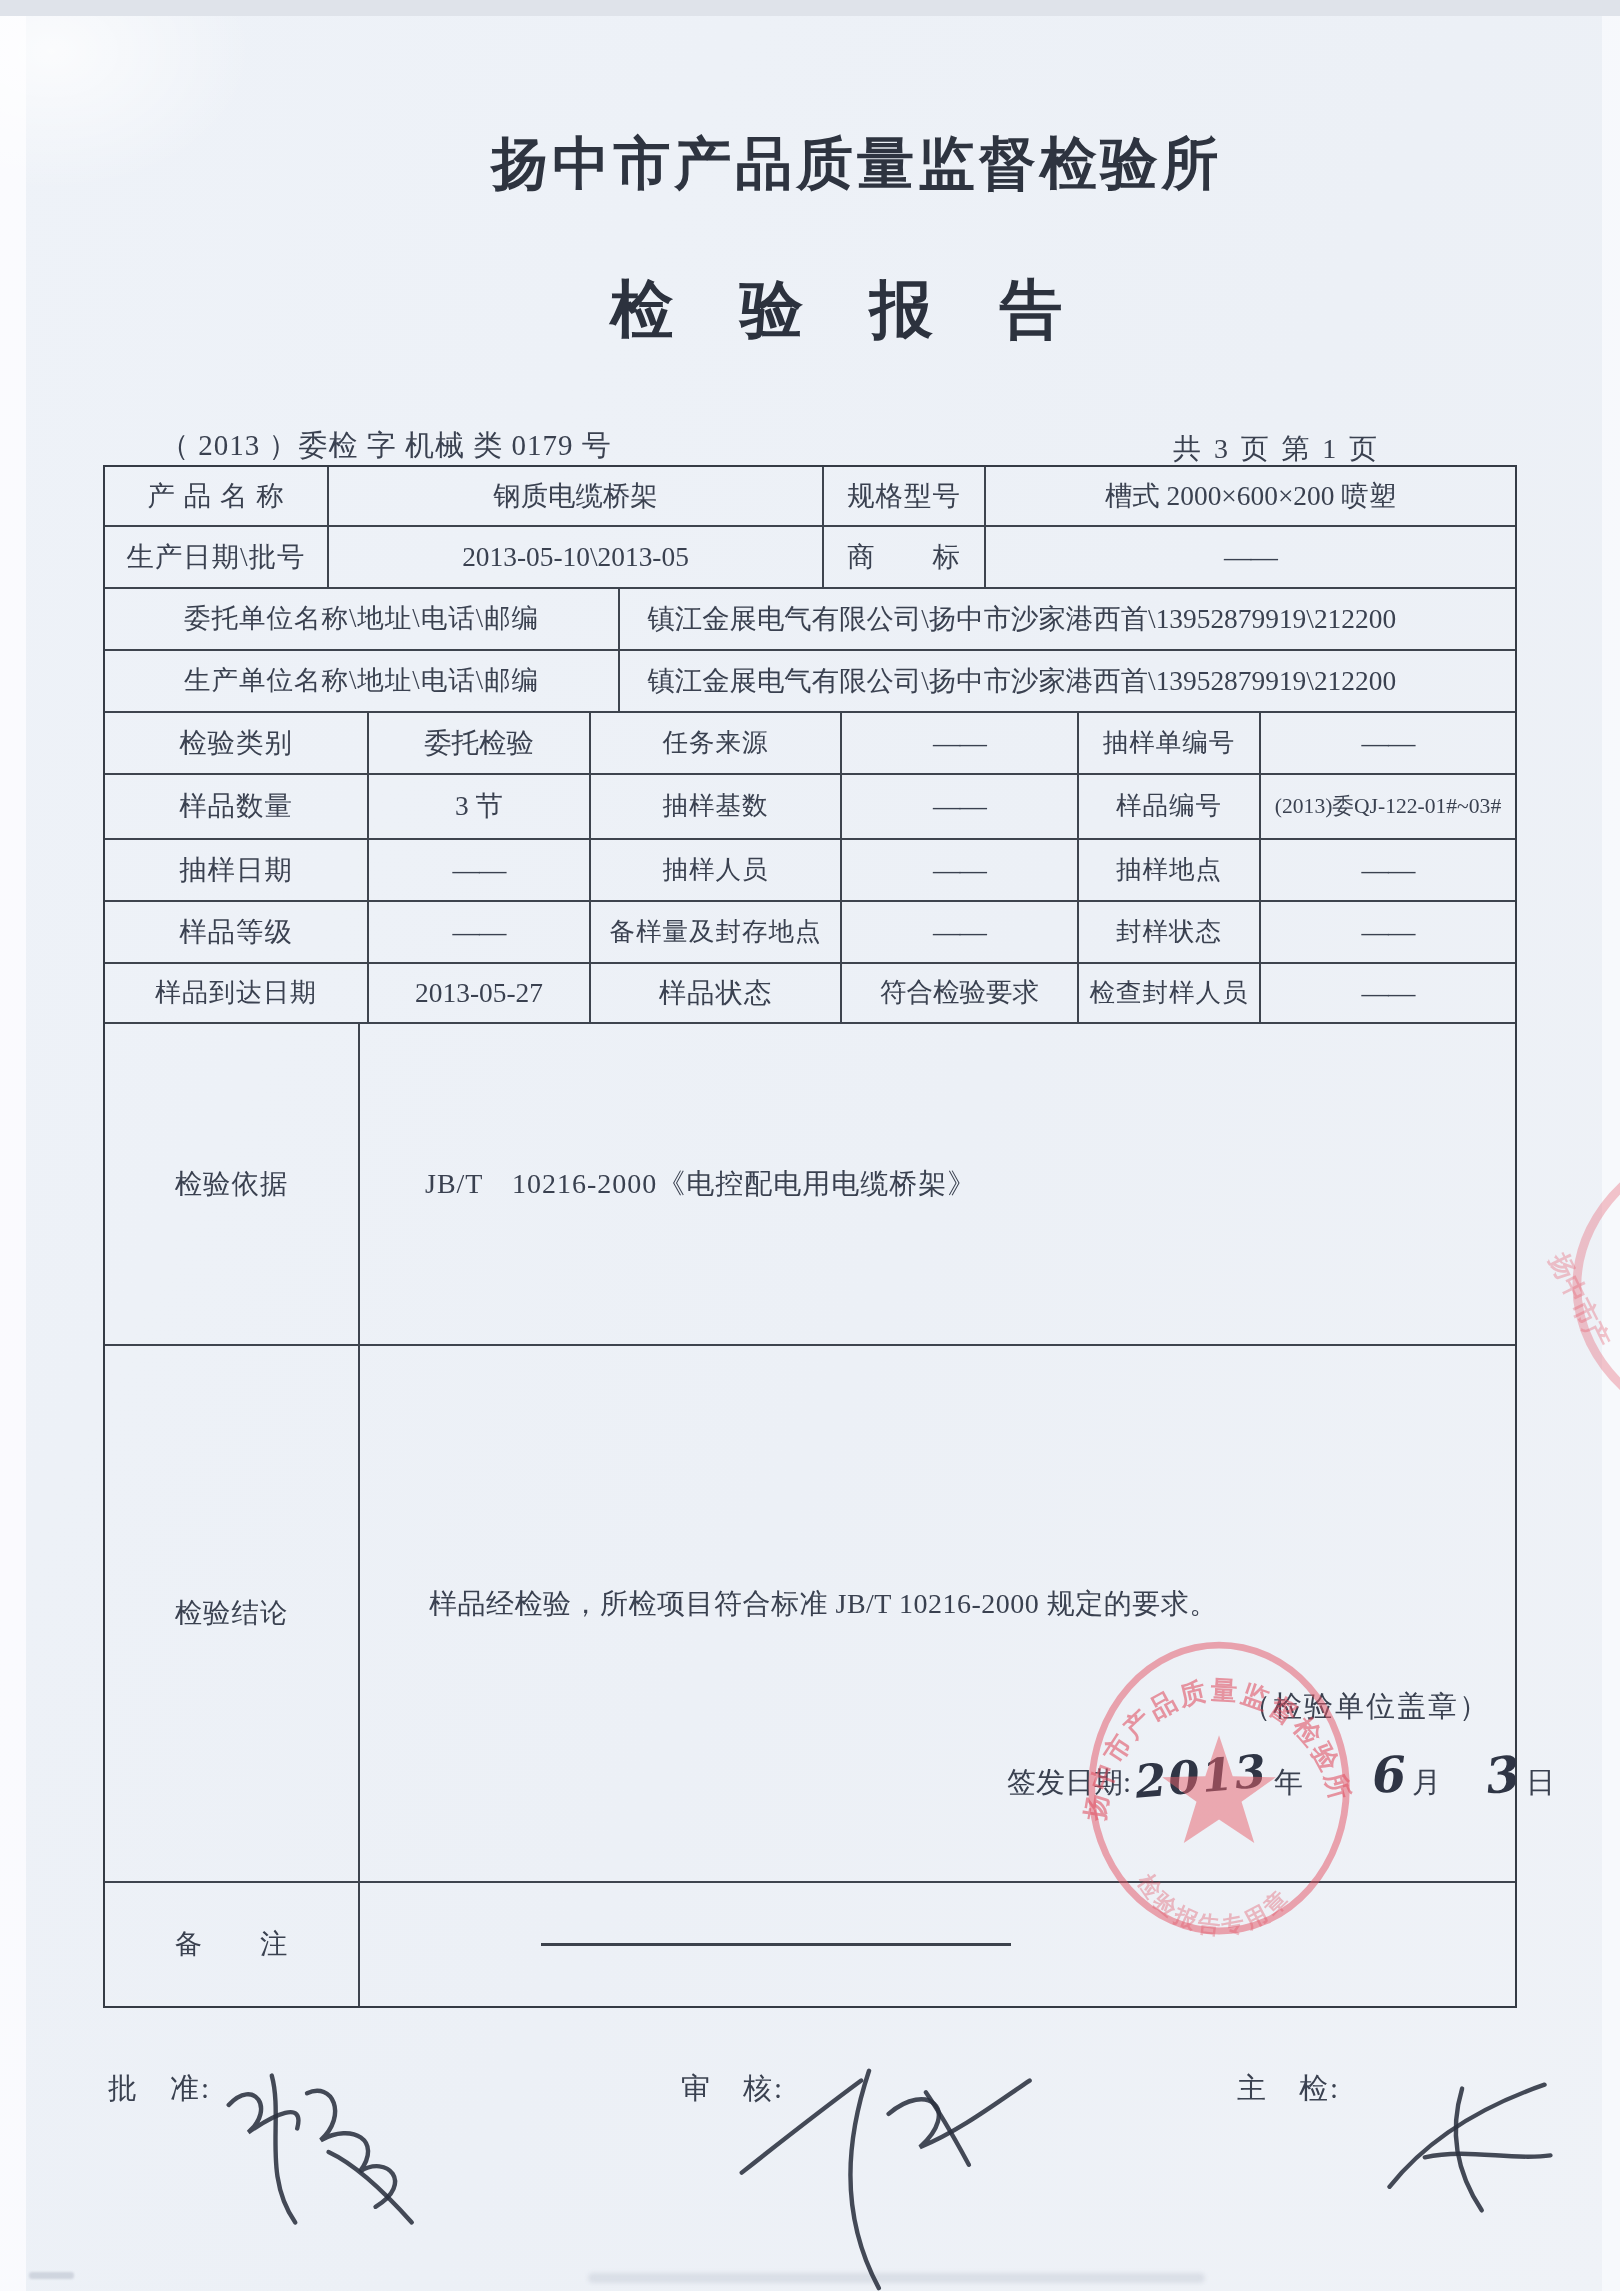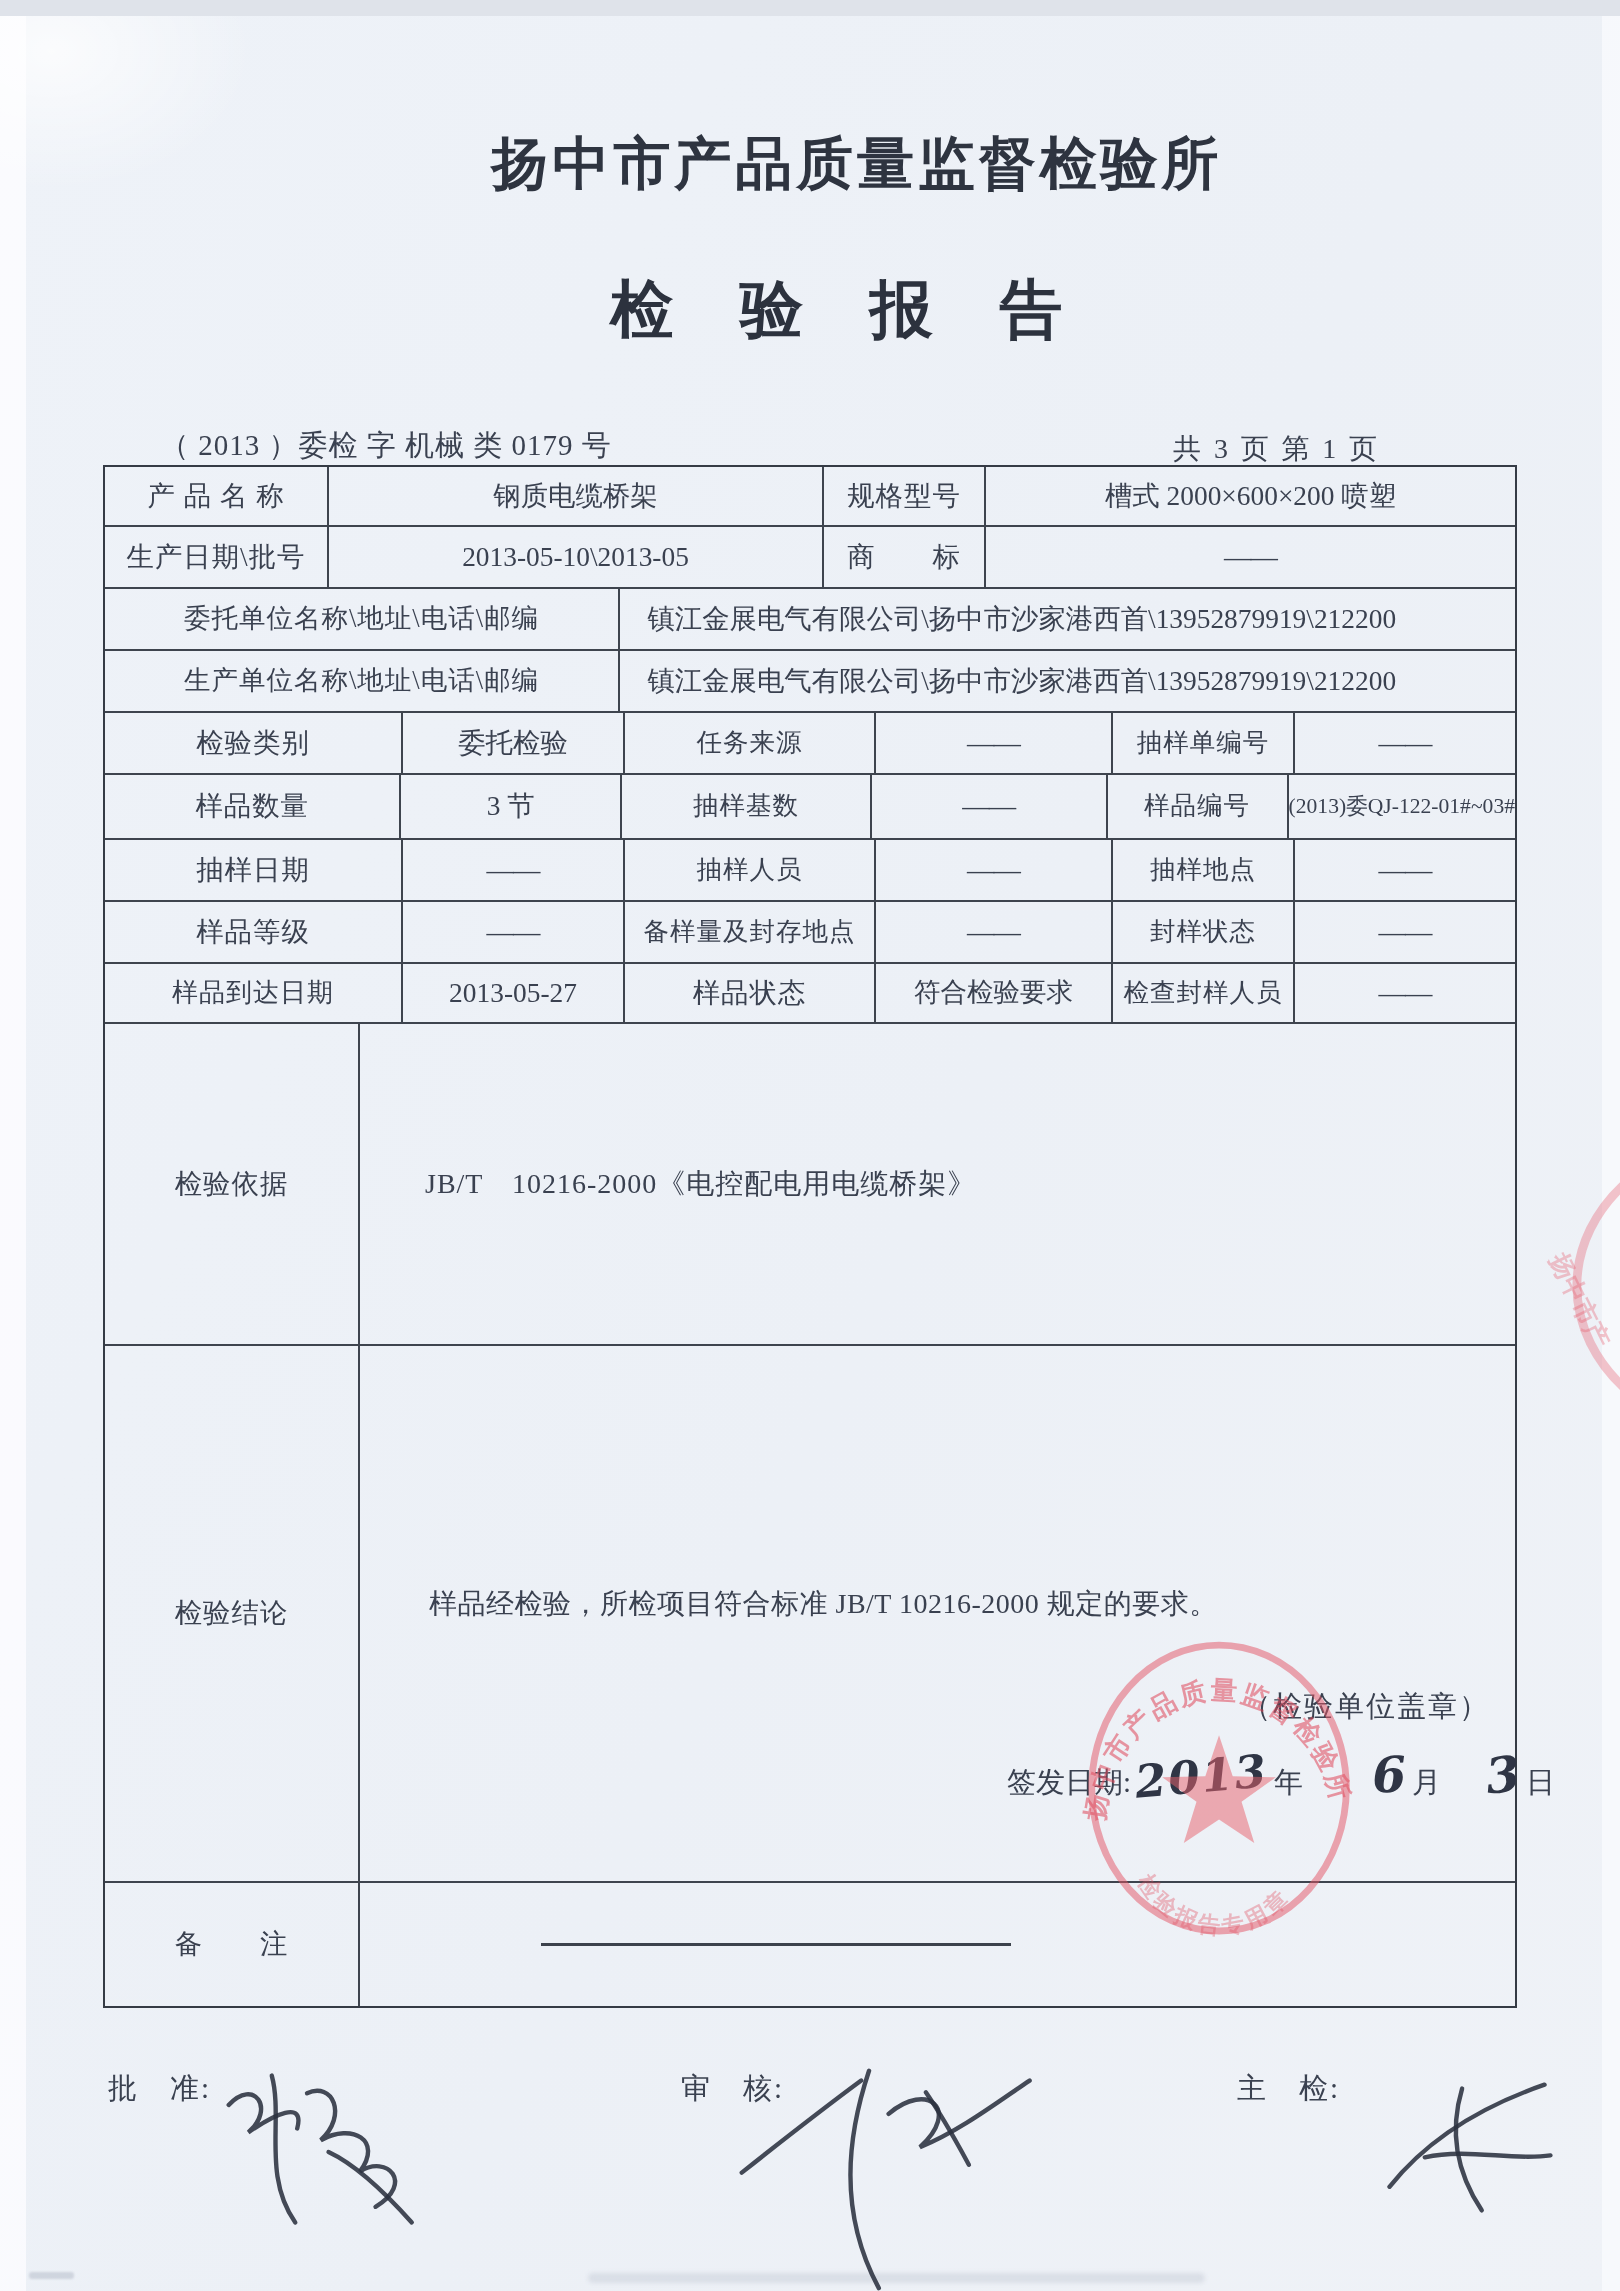--- a/index.html
+++ b/index.html
@@ -35,21 +35,21 @@
   .cell{box-sizing:border-box;display:flex;align-items:center;justify-content:center;
     font-size:27.4px;line-height:1.2;overflow:visible;white-space:nowrap;}
   .cell + .cell{border-left:2px solid #3e444e;}
   .lbl{letter-spacing:1px;}
   .dash{letter-spacing:-1px;font-weight:500;}
 
   
   .r4 .ca{width:222px}.r4 .cb{width:495px}.r4 .cc{width:162px}.r4 .cd{flex:1}
   .r2w .ca{width:513px;font-size:26.5px}.r2w .cb{flex:1;justify-content:flex-start;padding-left:27.4px;}
   .r2n .ca{width:253px}.r2n .cb{flex:1}
-  .r6 .c1{width:296px}.r6 .c2{width:222px}.r6 .c3{width:251px;font-size:25.5px}
+  .r6 .c1{width:262px}.r6 .c2{width:222px}.r6 .c3{width:251px;font-size:25.5px}
   .r6 .c4{width:237px}.r6 .c5{width:182px;font-size:25.5px}.r6 .c6{flex:1}
 
   .h59{height:58px}.h60{height:59px}.h61{height:60px}.h64{height:63px}
   .h125{height:123px}.h326{height:320px}.h546{height:535px}
 
   .basis-cell{justify-content:flex-start !important;padding-left:65px;font-size:28px;letter-spacing:1px;}
   .concl-cell{position:relative;}
   .concl-text{position:absolute;left:69px;top:241px;font-size:28px;letter-spacing:0.5px;}
   .seal-note{position:absolute;left:882px;top:343px;font-size:29px;letter-spacing:2px;}
   .issue-line{position:absolute;left:647px;top:400px;display:flex;align-items:baseline;font-size:29px;}

